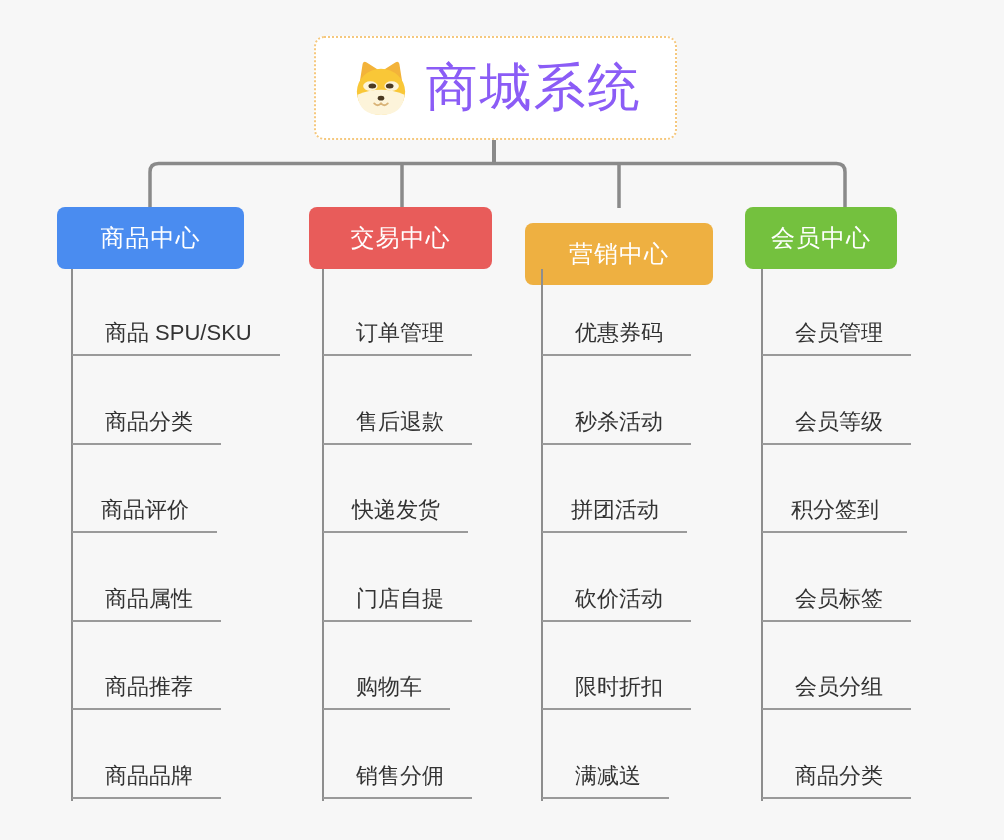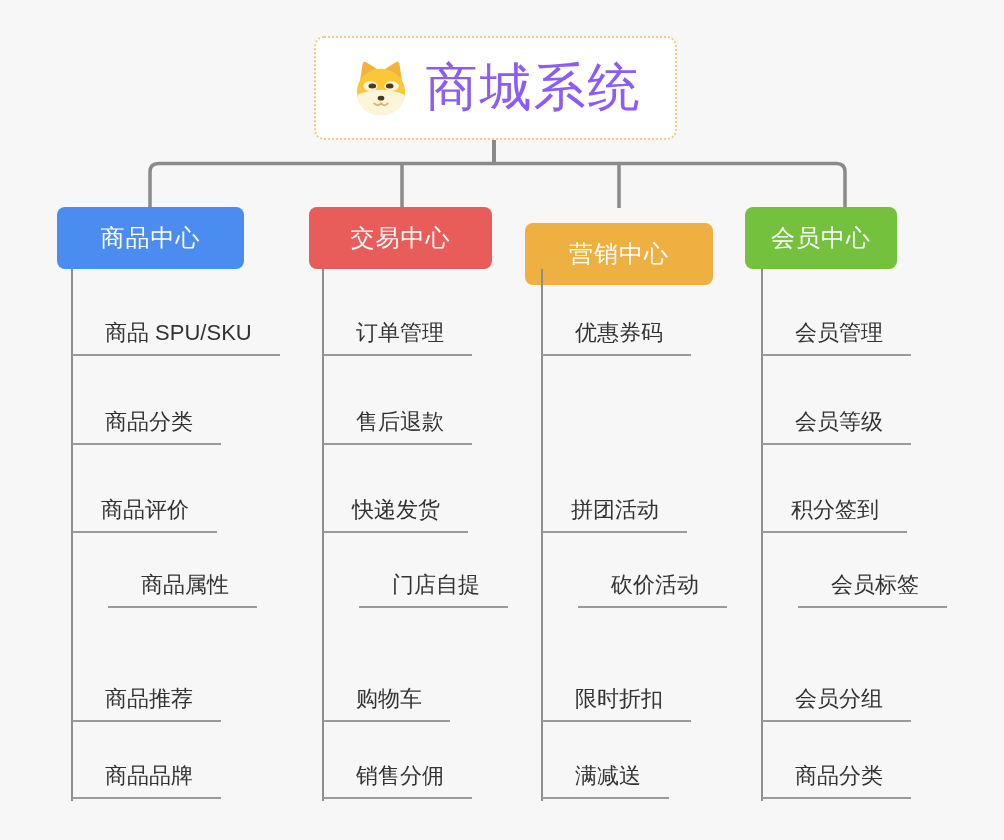--- a/index.html
+++ b/index.html
@@ -62,22 +62,22 @@
     box-sizing:content-box;
     padding:0 28px 6px 33px;
     border-bottom:2px solid #9a9a9a;
     font-size:22px;line-height:30px;color:#333;
     white-space:nowrap;
     background:transparent;
   }
   .row-0{top:49px;}
   .row-1{top:138px;}
   .row-2{top:226px;padding-left:29px;}
-  .row-3{top:301px;margin-left:36px;}
-  .row-4{top:415px;}
+  .row-3{top:315px;}
+  .row-4{top:403px;}
   .row-5{top:492px;}
 </style>
 </head>
 <body>
 
 <div class="canvas">
 
   <svg class="connectors" viewBox="0 0 1004 840" xmlns="http://www.w3.org/2000/svg">
     <path d="M494 139 V162" fill="none" stroke="#8a8a8a" stroke-width="4"></path>
     <path d="M150 208 V172 Q150 163.5 158.5 163.5 H836.5 Q845 163.5 845 172 V208" fill="none" stroke="#8a8a8a" stroke-width="3.5"></path>
@@ -130,20 +130,21 @@
     <div class="child-node row-1">售后退款</div>
     <div class="child-node row-2">快递发货</div>
     <div class="child-node row-3">门店自提</div>
     <div class="child-node row-5">销售分佣</div>
     <div class="child-node row-4">购物车</div>
   </div>
 
   <div class="children children-2">
     <div class="trunk-line"></div>
     <div class="child-node row-0">优惠券码</div>
+    <div class="child-node row-1">秒杀活动</div>
     <div class="child-node row-2">拼团活动</div>
     <div class="child-node row-3">砍价活动</div>
     <div class="child-node row-5">满减送</div>
     <div class="child-node row-4">限时折扣</div>
   </div>
 
   <div class="children children-3">
     <div class="trunk-line"></div>
     <div class="child-node row-0">会员管理</div>
     <div class="child-node row-1">会员等级</div>

